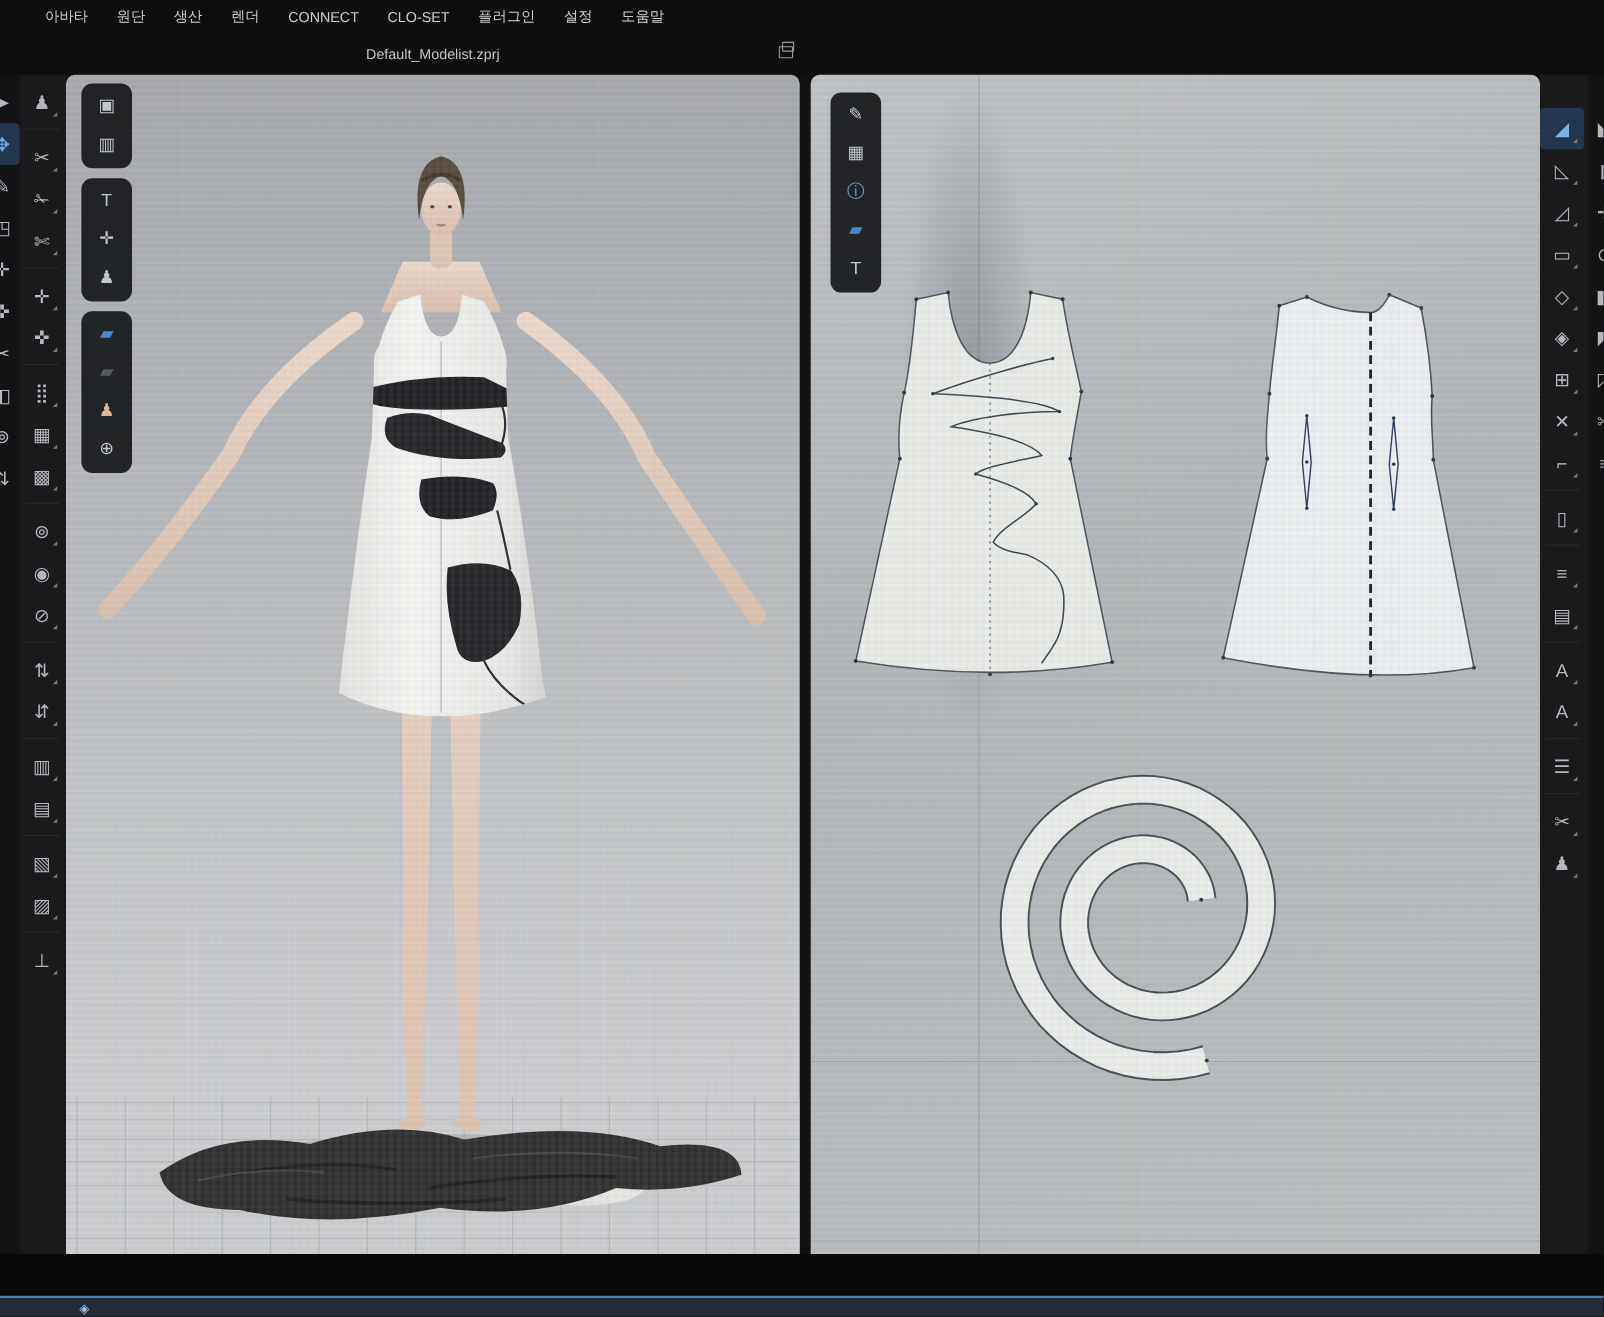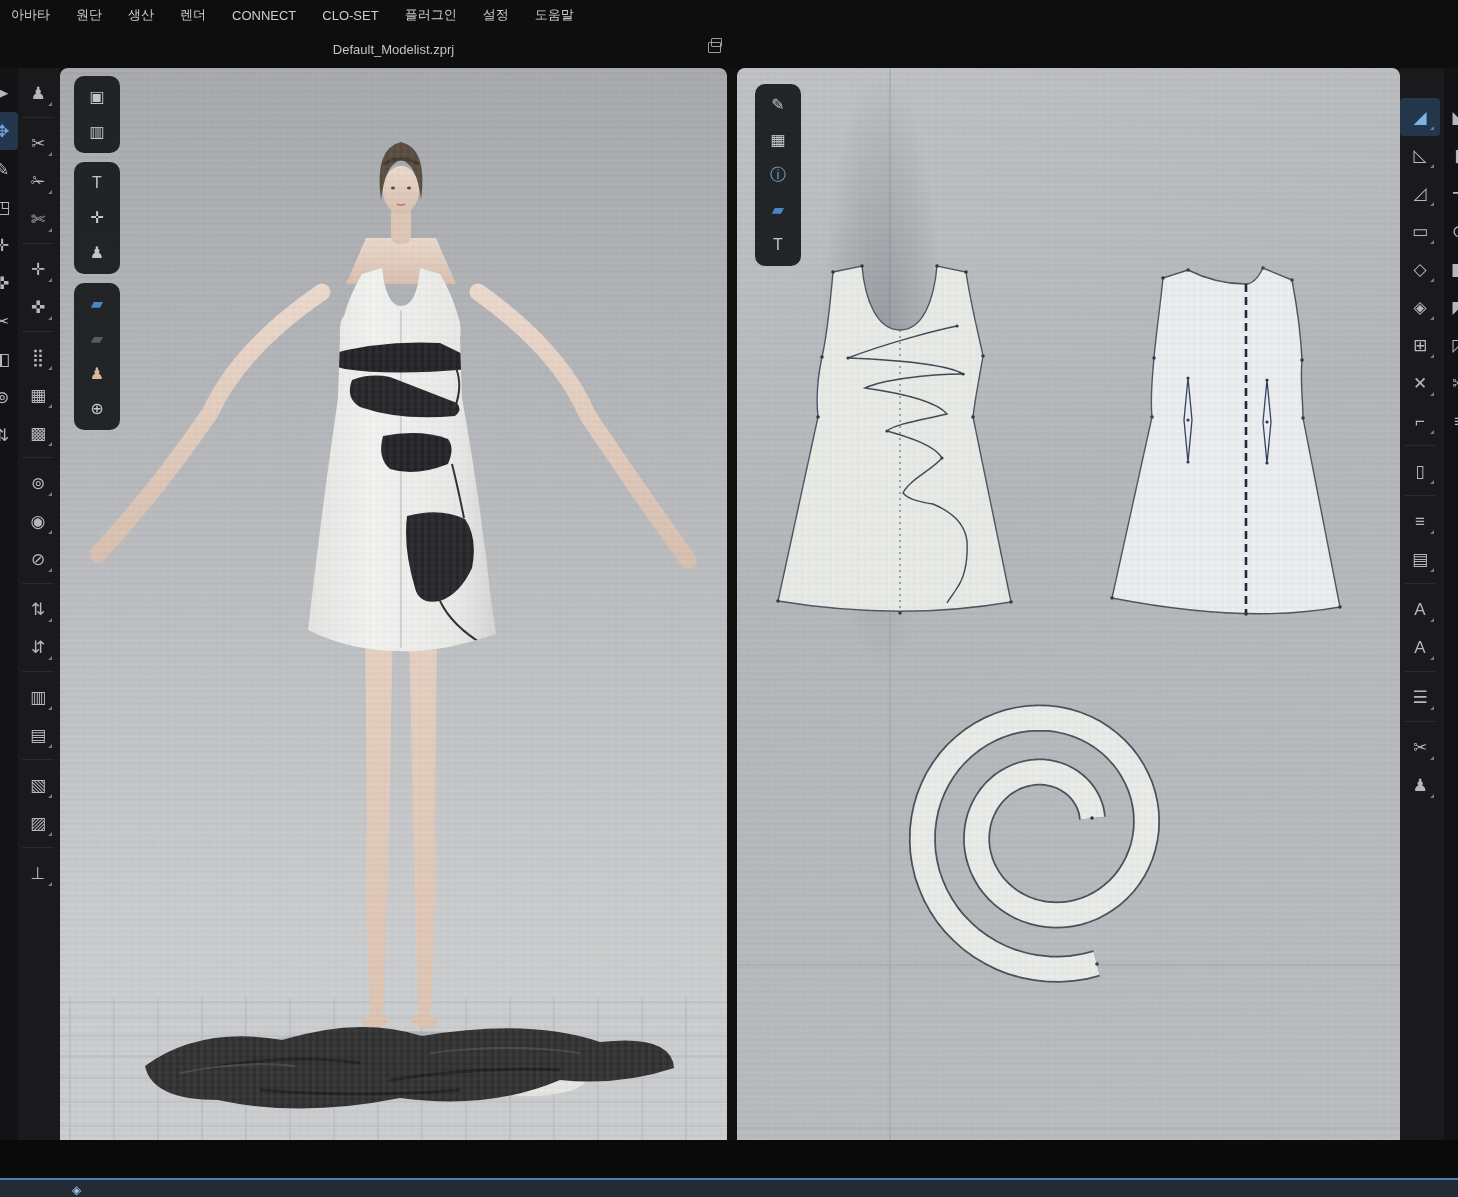--- a/index.html
+++ b/index.html
@@ -1,20 +1,20 @@
 <!DOCTYPE html>
 <html><head>
 <meta charset="utf-8">
 <style>
   html,body{margin:0;padding:0;background:#070708;}
   .screen{position:relative;width:1458px;height:1197px;background:#0e0e0f;
     font-family:"Liberation Sans","DejaVu Sans",sans-serif;overflow:hidden;color:#c9c9c9;}
 
   
-  .menubar{height:30px;display:flex;align-items:center;gap:4px;background:#0e0e0f;}
+  .menubar{height:30px;display:flex;align-items:center;padding-left:30px;gap:4px;background:#0e0e0f;}
   .menu-item{background:none;border:none;color:#cdcdcd;font-size:13px;padding:4px 11px;cursor:default;
     font-family:inherit;}
   .menu-item .label{pointer-events:none;}
 
   
   .header-row{height:38px;display:flex;background:#0e0e0f;text-align:right;}
   .hd-spacer-l{width:60px;}
   .hd-3d{width:667px;position:relative;display:flex;align-items:center;justify-content:center;}
   .hd-div{width:10px;}
   .hd-2d{width:663px;display:flex;align-items:flex-end;justify-content:center;padding-bottom:4px;box-sizing:border-box;}

